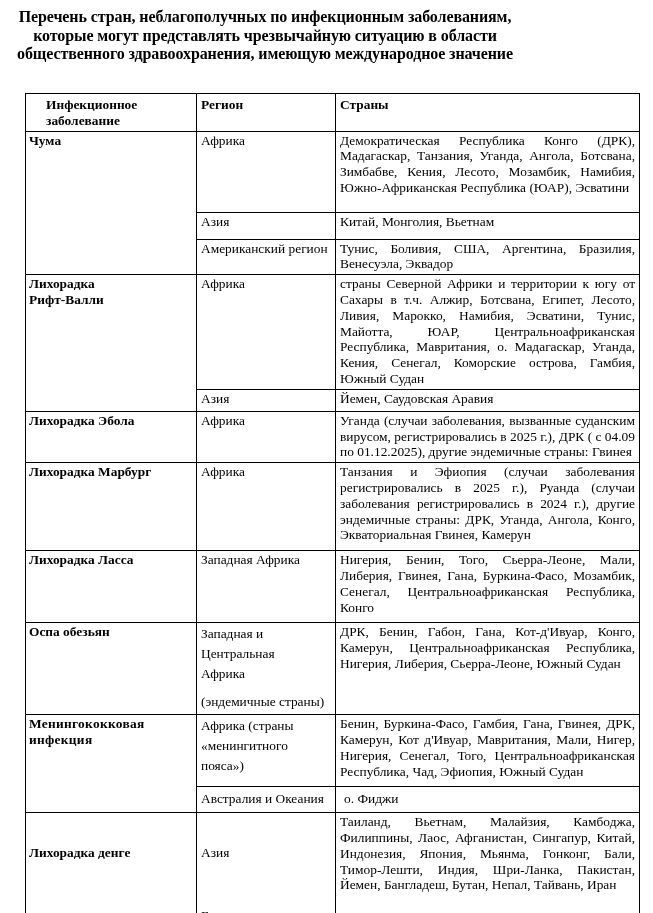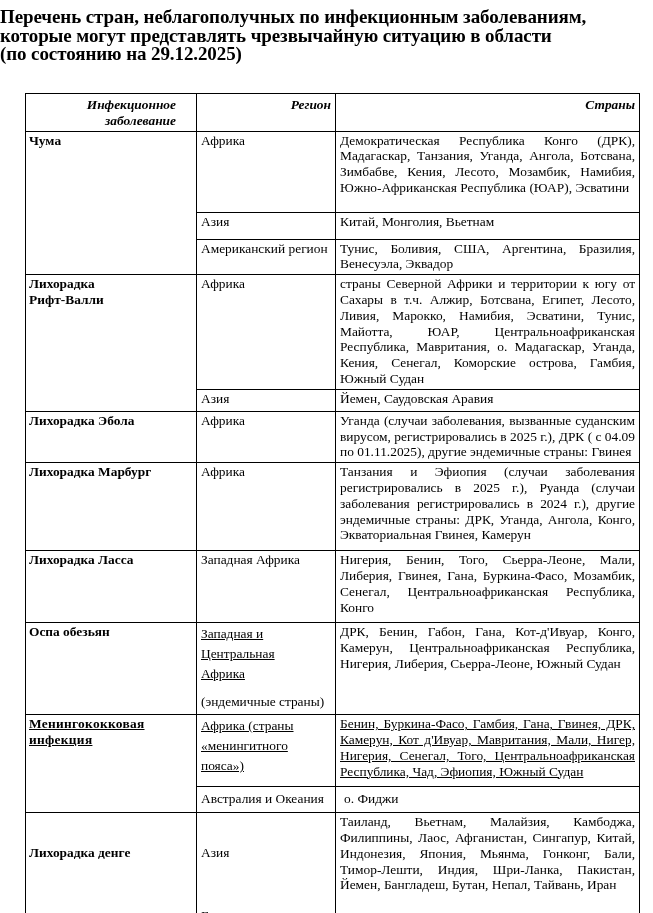--- a/index.html
+++ b/index.html
@@ -2,46 +2,46 @@
 <html><head>
 <meta charset="utf-8">
 <style>
   html, body { margin: 0; padding: 0; background: #ffffff; }
   body {
     width: 653px; height: 913px; overflow: hidden; position: relative;
     font-family: "Liberation Serif", "DejaVu Serif", serif; color: #000;
   }
   .title {
     position: absolute; left: 0; top: 8px; width: 530px;
-    text-align: left; font-weight: bold; font-size: 19px; line-height: 18.5px;
+    text-align: center; font-weight: bold; font-size: 16px; line-height: 18.5px;
     letter-spacing: -0.1px;
   }
   .title div { white-space: nowrap; }
   table.main {
     position: absolute; left: 25px; top: 93px; width: 614px;
     border-collapse: collapse; table-layout: fixed;
     font-size: 13.4px; line-height: 15.8px;
   }
   table.main td, table.main th {
     border: 1px solid #000; vertical-align: top; padding: 1px 4px 2px 4px;
   }
-  table.main th { font-weight: bold; text-align: right; padding-top: 3px; font-style: italic; }
+  table.main th { font-weight: bold; text-align: left; padding-top: 3px; }
   col.c1 { width: 171px; } col.c2 { width: 139px; } col.c3 { width: 304px; }
   .disease { font-weight: bold; padding-left: 3px !important; }
   .countries { text-align: justify; }
   .mid { vertical-align: middle !important; }
   .dengue-block { display: block; }
 </style>
 </head>
 <body>
 
 <div class="title">
   <div>Перечень стран, неблагополучных по инфекционным заболеваниям,</div>
   <div>которые могут представлять чрезвычайную ситуацию в области</div>
-  <div>(по состоянию на 29.12.2025)</div>
+  <div>общественного здравоохранения, имеющую международное значение</div>
 </div>
 
 <table class="main">
   <colgroup>
       <col class="c1">
       <col class="c2">
       <col class="c3">
     </colgroup>
   <thead>
     <tr style="height:36px;">
@@ -74,45 +74,45 @@
       <td class="countries">страны Северной Африки и территории к югу от Сахары в т.ч. Алжир, Ботсвана, Египет, Лесото, Ливия, Марокко, Намибия, Эсватини, Тунис, Майотта, ЮАР, Центральноафриканская Республика, Мавритания, о. Мадагаскар, Уганда, Кения, Сенегал, Коморские острова, Гамбия, Южный Судан</td>
     </tr>
     <tr style="height:22px;">
       <td>Азия</td>
       <td class="countries">Йемен, Саудовская Аравия</td>
     </tr>
 
     <tr style="height:48px;">
       <td class="disease">Лихорадка Эбола</td>
       <td>Африка</td>
-      <td class="countries">Уганда (случаи заболевания, вызванные суданским вирусом, регистрировались в 2025 г.), ДРК ( с 04.09 по 01.11.2025), другие эндемичные страны: Гвинея</td>
+      <td class="countries">Уганда (случаи заболевания, вызванные суданским вирусом, регистрировались в 2025 г.), ДРК ( с 04.09 по 01.12.2025), другие эндемичные страны: Гвинея</td>
     </tr>
 
     <tr style="height:88px;">
       <td class="disease">Лихорадка Марбург</td>
       <td>Африка</td>
       <td class="countries">Танзания и Эфиопия (случаи заболевания регистрировались в 2025 г.), Руанда (случаи заболевания регистрировались в 2024 г.), другие эндемичные страны: ДРК, Уганда, Ангола, Конго, Экваториальная Гвинея, Камерун</td>
     </tr>
 
     <tr style="height:72px;">
       <td class="disease">Лихорадка Ласса</td>
       <td>Западная Африка</td>
       <td class="countries">Нигерия, Бенин, Того, Сьерра-Леоне, Мали, Либерия, Гвинея, Гана, Буркина-Фасо, Мозамбик, Сенегал, Центральноафриканская Республика, Конго</td>
     </tr>
 
     <tr style="height:72px;margin-top:48px;">
       <td class="disease">Оспа обезьян</td>
       <td style="line-height:20px;">
-        <span style="display:block;width:112px;text-decoration:underline;">Западная и Центральная Африка</span>
+        <span style="display:block;width:112px;">Западная и Центральная Африка</span>
         <span style="display:block;margin-top:8px;">(эндемичные страны)</span>
       </td>
       <td class="countries">ДРК, Бенин, Габон, Гана, Кот-д'Ивуар, Конго, Камерун, Центральноафриканская Республика, Нигерия, Либерия, Сьерра-Леоне, Южный Судан</td>
     </tr>
 
-    <tr style="height:72px;text-decoration:underline;">
+    <tr style="height:72px;">
       <td class="disease" rowspan="2">
           <span style="display:block;width:130px;letter-spacing:0.3px;">Менингококковая инфекция</span>
         </td>
       <td style="line-height:20px;">
           <span style="display:block;">Африка (страны «менингитного пояса»)</span>
         </td>
       <td class="countries">Бенин, Буркина-Фасо, Гамбия, Гана, Гвинея, ДРК, Камерун, Кот д'Ивуар, Мавритания, Мали, Нигер, Нигерия, Сенегал, Того, Центральноафриканская Республика, Чад, Эфиопия, Южный Судан</td>
     </tr>
     <tr style="height:26px;margin-top:21px;">
       <td class="mid">Австралия и Океания</td>

